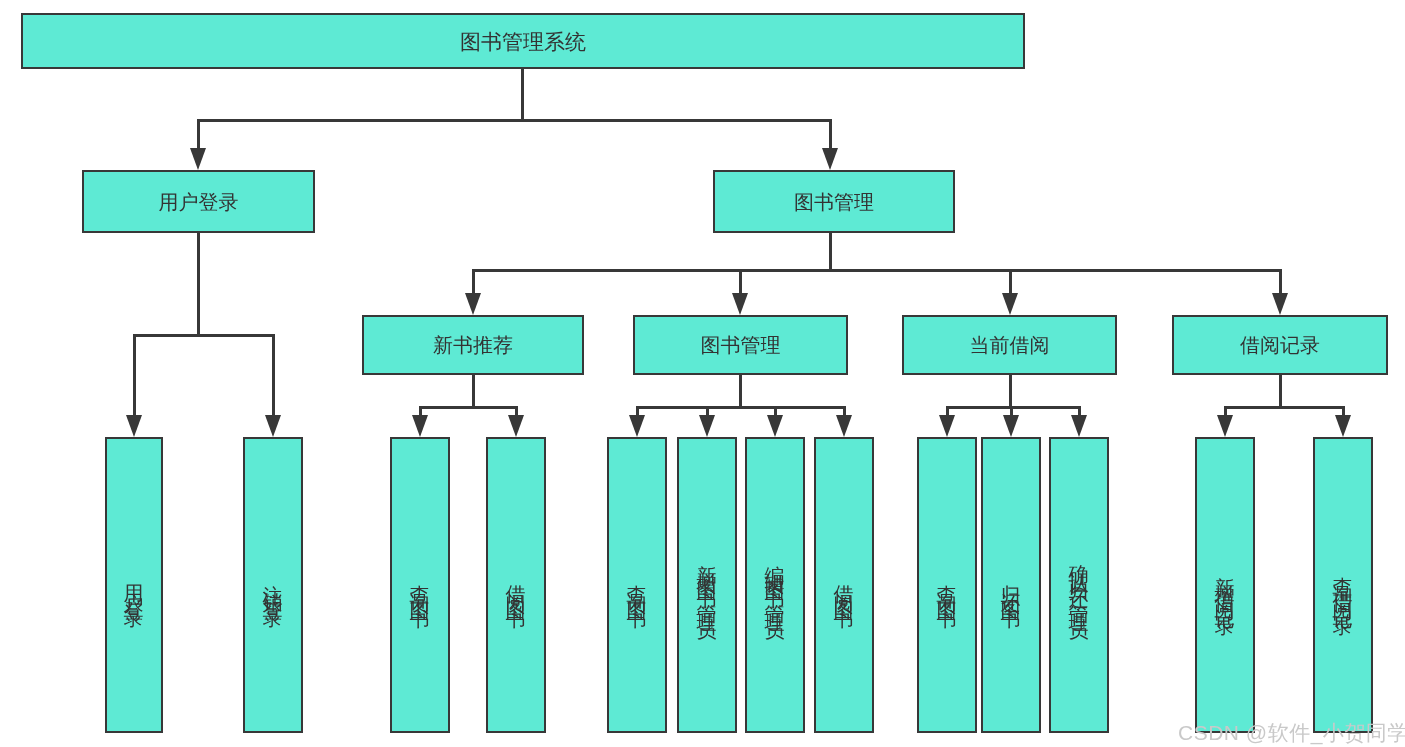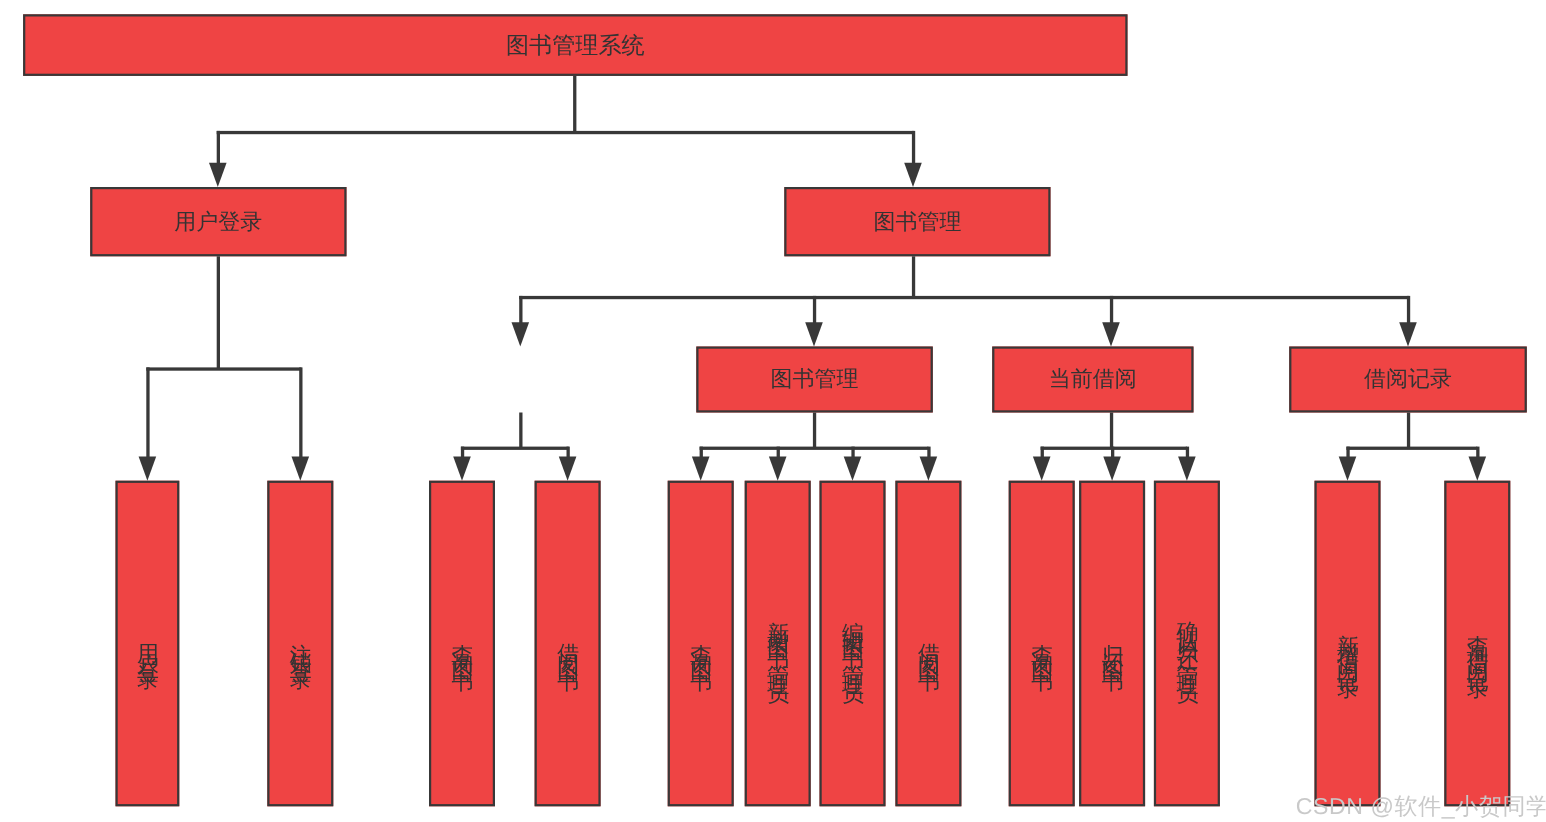--- a/index.html
+++ b/index.html
@@ -15,21 +15,21 @@
   }
   .canvas {
     position: relative;
     width: 1405px;
     height: 747px;
     background: var(--background-color);
     overflow: hidden;
   }
   .box {
     position: absolute;
-    background: #ef4444;
+    background: #5eead4;
     border: 2.5px solid var(--line-color);
     display: flex;
     align-items: center;
     justify-content: center;
     color: var(--text-color);
     font-size: 20px;
     line-height: 1;
   }
   .box.root-box { font-size: 21px; }
   .vtext {
@@ -68,22 +68,23 @@
 </head>
 <body>
 
 <div class="canvas">
 
   <div class="box root-box" style="left:21px; top:13px; width:1004px; height:56px;">图书管理系统</div>
 
   <div class="box" style="left:82px; top:170px; width:233px; height:63px;">用户登录</div>
   <div class="box" style="left:713px; top:170px; width:242px; height:63px;">图书管理</div>
 
+  <div class="box" style="left:362px; top:315px; width:222px; height:60px;">新书推荐</div>
   <div class="box" style="left:633px; top:315px; width:215px; height:60px;">图书管理</div>
-  <div class="box" style="left:902px; top:315px; width:183px; height:60px;">当前借阅</div>
+  <div class="box" style="left:902px; top:315px; width:215px; height:60px;">当前借阅</div>
   <div class="box" style="left:1172px; top:315px; width:216px; height:60px;">借阅记录</div>
 
   <div class="box vtext" style="left:105px; top:437px; width:58px; height:296px;">用户登录</div>
   <div class="box vtext" style="left:243px; top:437px; width:60px; height:296px;">注销登录</div>
 
   <div class="box vtext" style="left:390px; top:437px; width:60px; height:296px;">查询图书</div>
   <div class="box vtext" style="left:486px; top:437px; width:60px; height:296px;">借阅图书</div>
 
   <div class="box vtext" style="left:607px; top:437px; width:60px; height:296px;">查询图书</div>
   <div class="box vtext" style="left:677px; top:437px; width:60px; height:296px;">新增图书（管理员）</div>

